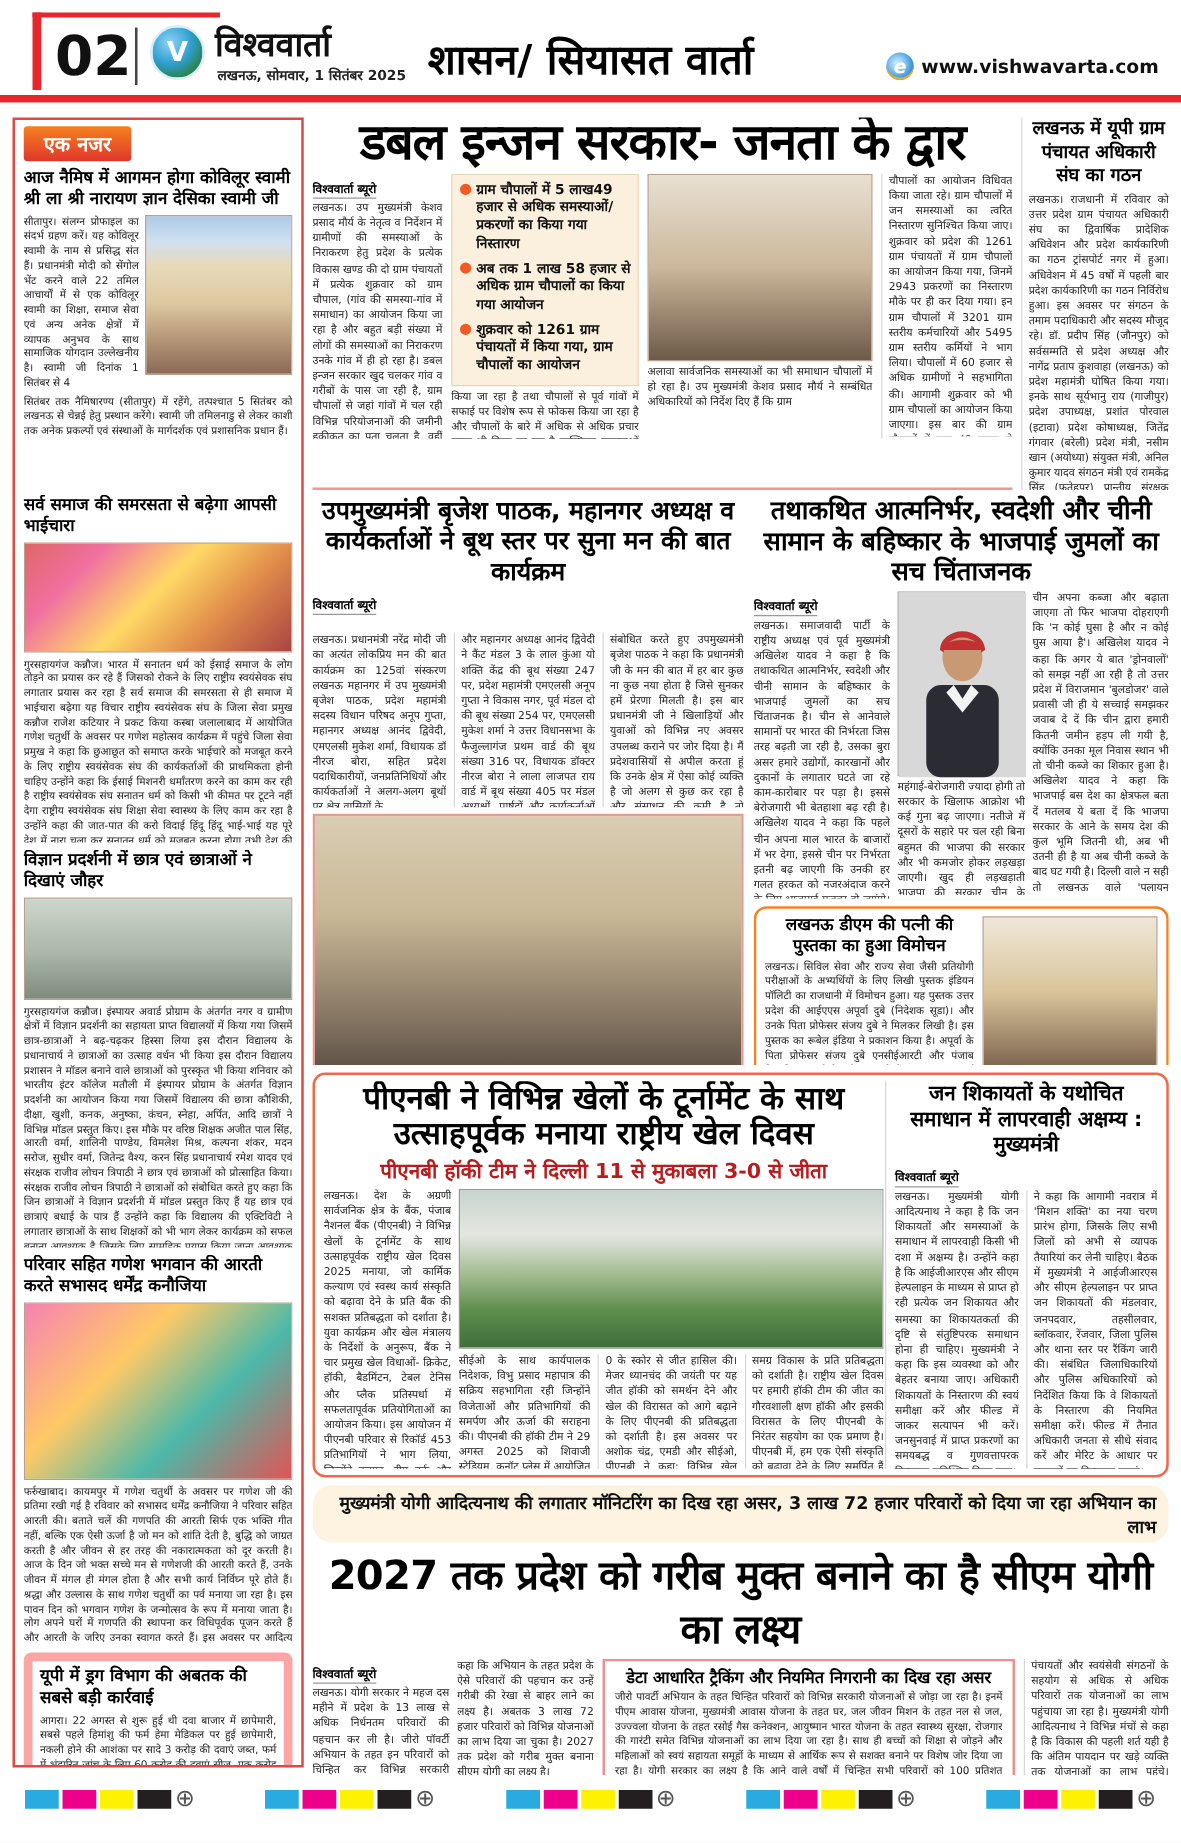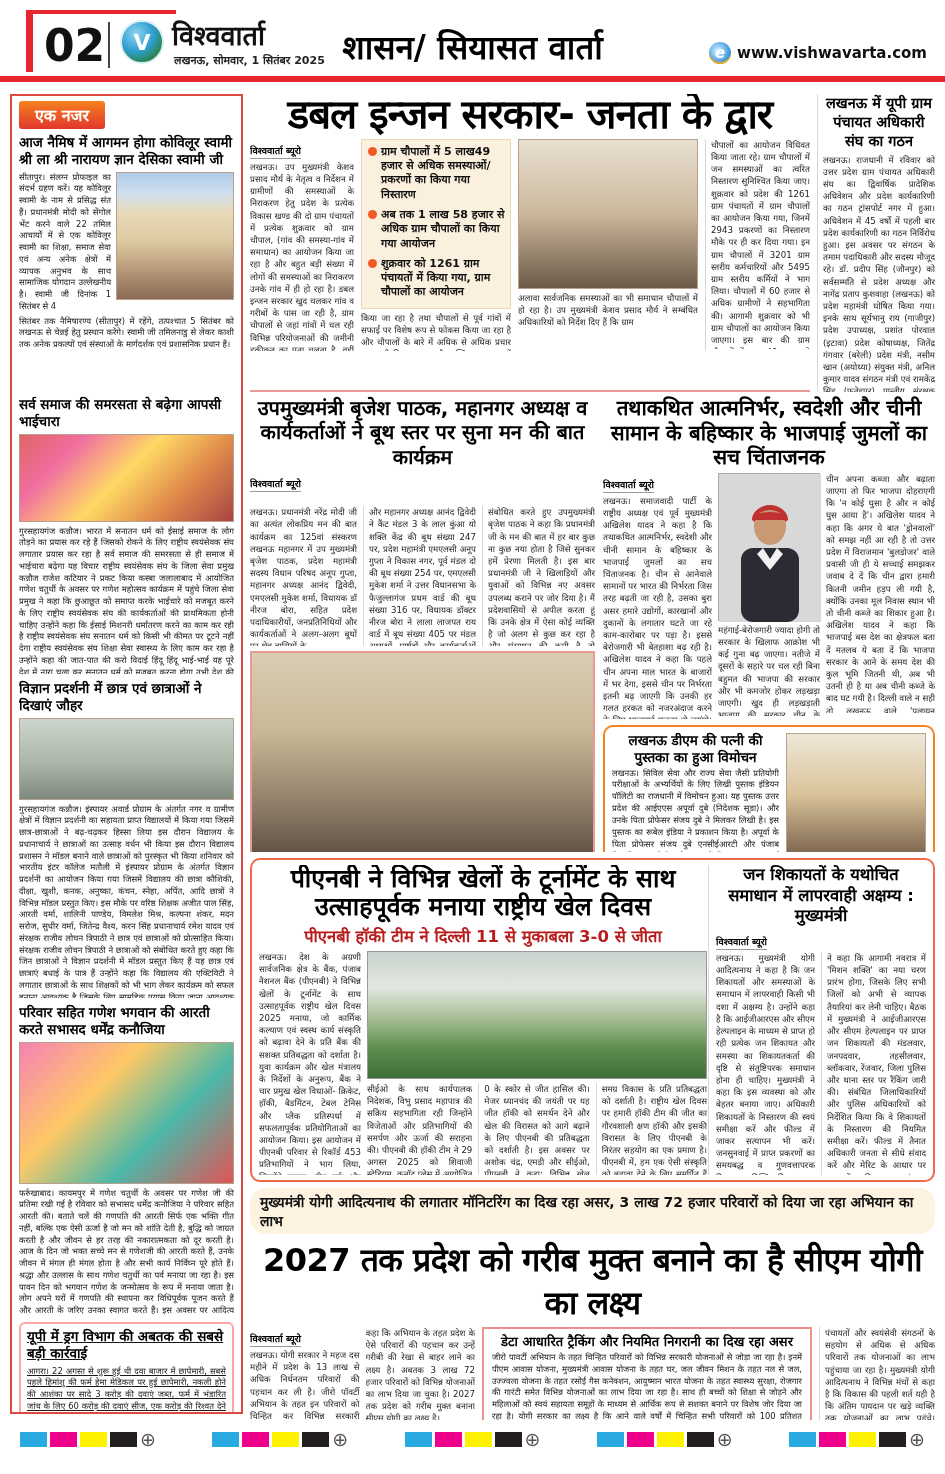--- a/index.html
+++ b/index.html
@@ -32,21 +32,21 @@
   
   .sidebar{position:absolute; left:10px; top:94px; width:233px; height:1320px; border:2px solid #e0493f; padding:5px 7px; overflow:hidden;}
   .tag{display:inline-block; background:linear-gradient(180deg,#f58220 0%,#e1362c 100%); color:#fff; font-weight:bold;
        font-size:16px; padding:3px 16px; border-radius:3px; margin-bottom:5px;}
   .sb-art{overflow:hidden; margin-bottom:6px;}
   .sb-title{font-size:13.5px; font-weight:bold; line-height:1.28; color:#000; margin-bottom:3px;}
   .sb-body{font-size:8.4px; line-height:1.4; text-align:justify; color:#222;}
   .sb-flex{display:flex; gap:5px;}
   .sb-flex .sb-body{flex:1;}
   .ph{border:1px solid #b9a08e; flex-shrink:0;}
-  .sb-art5{border:2px solid #fca5a5; border-radius:6px; padding:4px 6px;text-decoration:underline;}
+  .sb-art5{border:7px solid #fca5a5; border-radius:6px; padding:4px 6px;}
 
   .ph-temple{background:linear-gradient(180deg,#aecbe8 0%,#cfe0ef 16%,#e8d9b8 32%,#dcc9a0 55%,#b99a7a 76%,#8a6a55 100%);}
   .ph-pandal{background:linear-gradient(135deg,#e06666 0%,#f06fa0 22%,#ffd966 48%,#e08b4a 72%,#a84444 100%);}
   .ph-science{background:linear-gradient(180deg,#cdd6cd 0%,#aab6a8 55%,#7e8a7e 100%);}
   .ph-aarti{background:linear-gradient(135deg,#f582b4 0%,#ffc966 35%,#4cb8a8 65%,#e05555 100%);}
   .ph-minister{background:linear-gradient(180deg,#e8e0d2 0%,#cbb79b 50%,#6d5a48 100%);}
   .ph-crowd{background:linear-gradient(180deg,#d9cdb4 0%,#c9b896 35%,#8a7a66 70%,#4a3f35 100%);}
   .ph-book{background:linear-gradient(180deg,#efe7da 0%,#d9c49a 45%,#6b5340 100%);}
   .ph-team{background:linear-gradient(180deg,#c9d3cd 0%,#e3e7e2 28%,#9fb98c 55%,#5e8f4e 76%,#3f6e38 100%);}
 
@@ -107,21 +107,21 @@
   .pnb-cols > div:first-child{border-left:none; padding-left:0;}
 
   .grv{position:absolute; right:7px; top:5px; width:218px; height:310px; border-left:1px solid var(--rule); padding-left:7px; overflow:hidden;}
   .grv-h{font-size:16.5px; font-weight:bold; line-height:1.25; text-align:center; color:#000; margin-bottom:3px;}
   .grv-cols{display:flex; gap:6px; height:250px; overflow:hidden;}
   .grv-cols > div{flex:1;}
   .grv-cols > div:last-child{border-left:1px solid var(--rule); padding-left:5px;}
 
   
   .secD{position:absolute; top:1094px; left:0; width:100%; height:232px; overflow:hidden;}
-  .kicker{background:var(--cream); border-radius:16px; text-align:left; font-size:14px; font-weight:bold; padding:4px 10px; color:#111;}
+  .kicker{background:var(--cream); border-radius:16px; text-align:right; font-size:14px; font-weight:bold; padding:4px 10px; color:#111;}
   .pov-h{font-size:32px; font-weight:bold; text-align:center; color:#000; margin:3px 0 4px 0; letter-spacing:-0.5px;}
   .pov-row{display:flex; gap:7px; height:152px; overflow:hidden;}
   .pov-left{width:225px; display:flex; gap:6px; flex-shrink:0;}
   .pov-left > div{flex:1;}
   .pov-mid{width:330px; flex-shrink:0;}
   .povbox{border:2px solid #f0908a; padding:3px 8px; height:100px; overflow:hidden;}
   .povbox-t{font-size:13px; font-weight:bold; text-align:center; margin-bottom:2px; color:#000;}
   .pov-rightcol{flex:1; border-left:1px solid var(--rule); padding-left:5px;}
 
   

